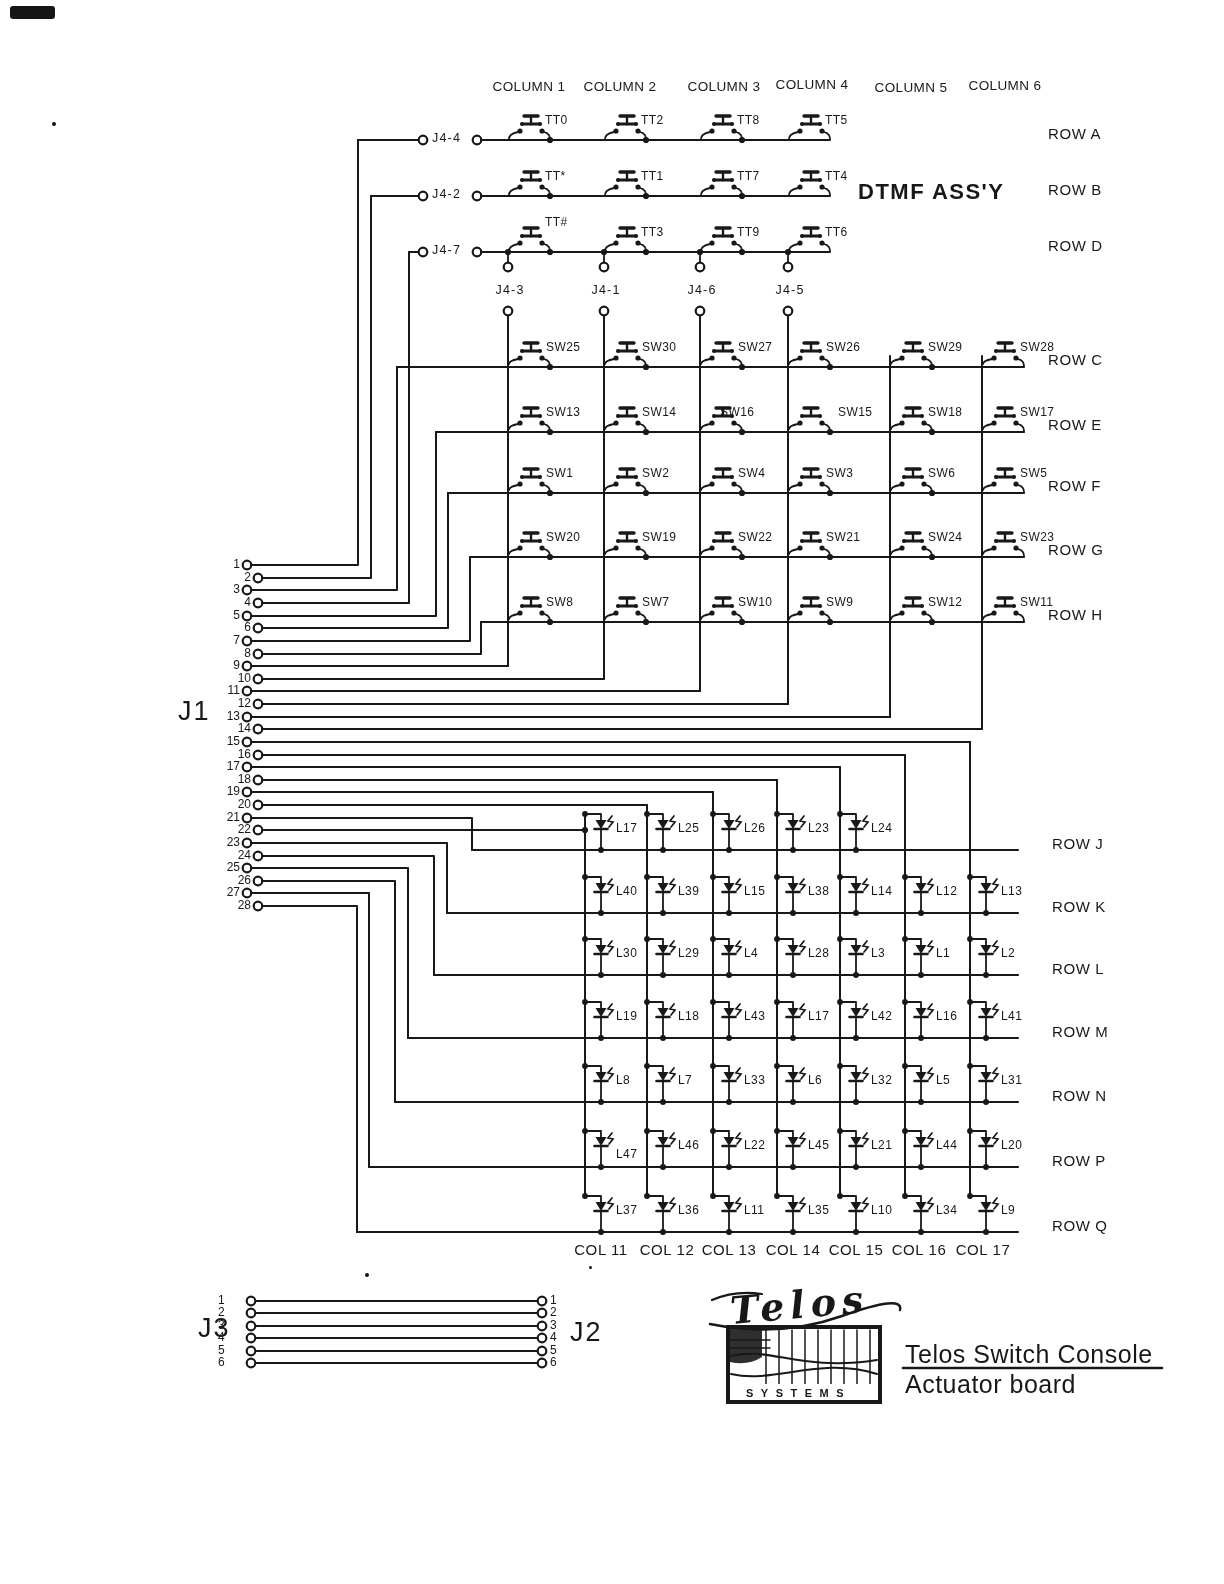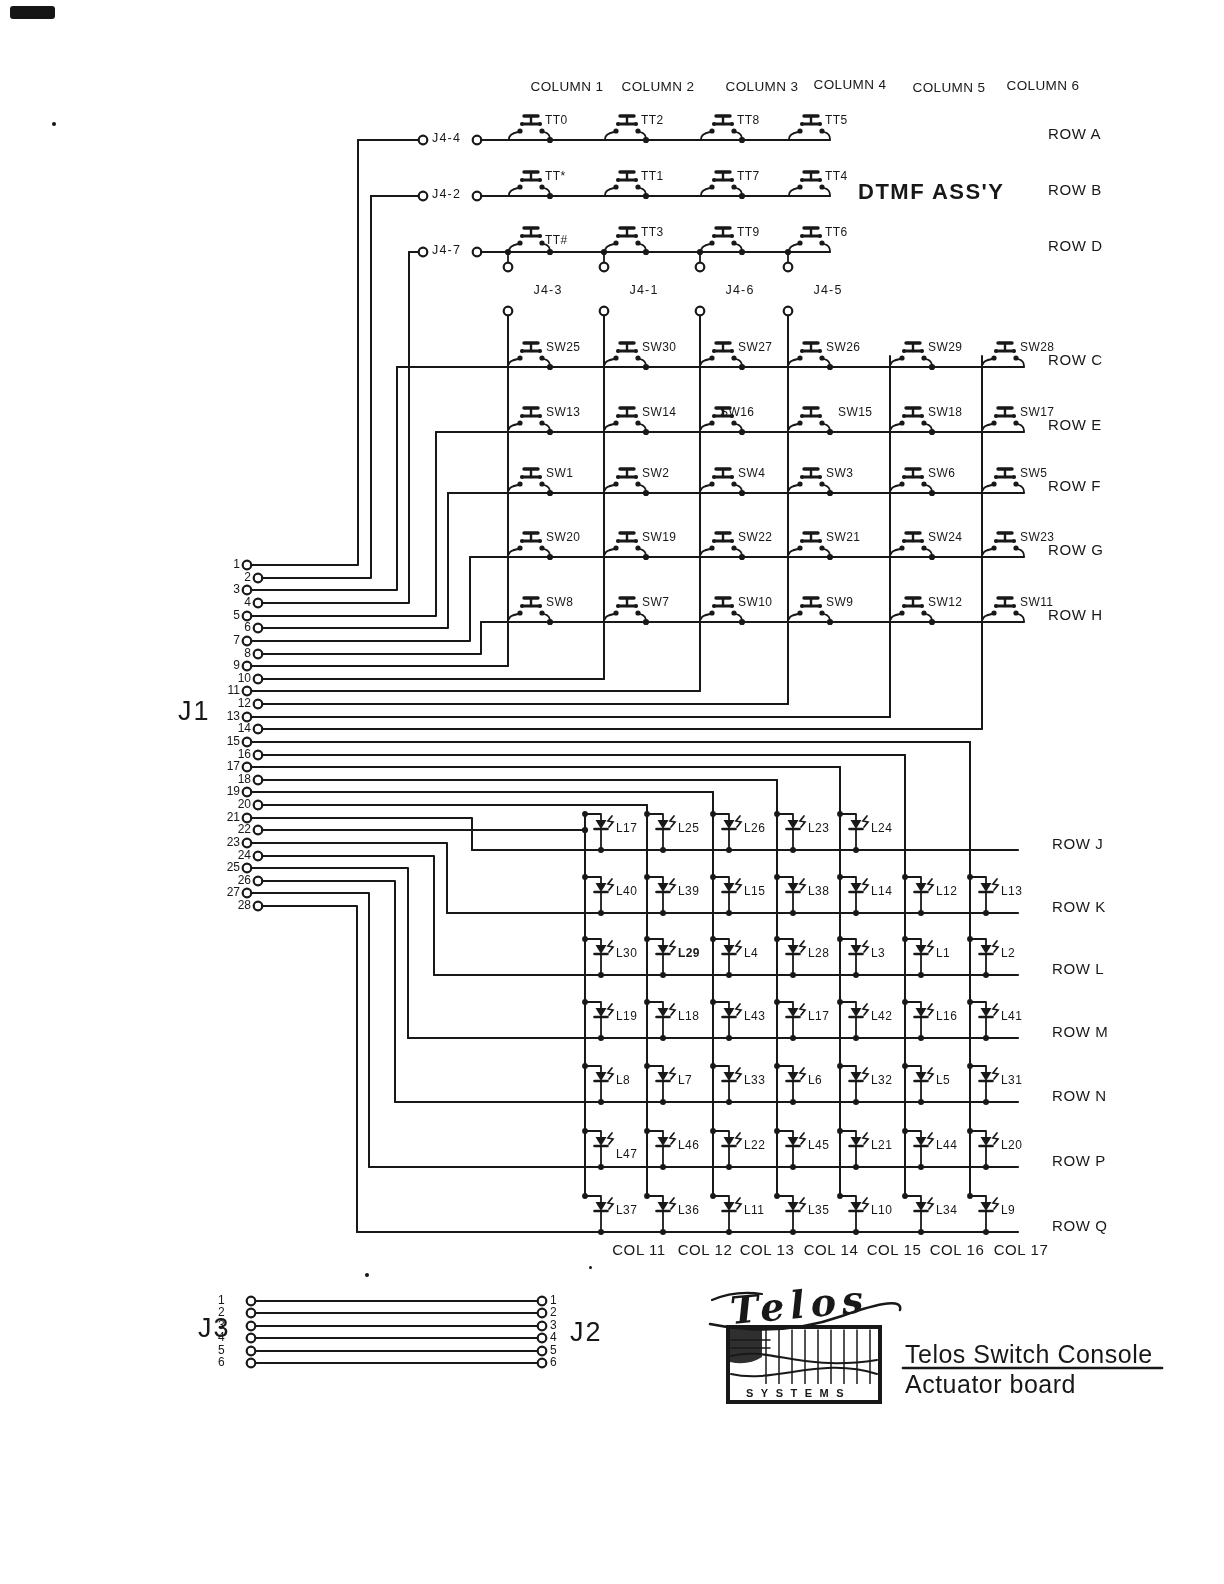--- a/index.html
+++ b/index.html
@@ -9,21 +9,21 @@
   .lbl{position:absolute;white-space:nowrap;color:#181818;line-height:1.1;
        font-family:"Liberation Sans",sans-serif;}
   .f12{font-size:12px;letter-spacing:.4px;}
   .f125{font-size:12.5px;letter-spacing:1.2px;}
   .f13{font-size:13.5px;letter-spacing:.4px;}
   .f15{font-size:15px;letter-spacing:.6px;}
   .f11{font-size:12px;}
   .f27{font-size:27px;letter-spacing:2px;}
   .dtmf{font-size:22px;letter-spacing:1.5px;font-weight:bold;}
   .ttl{font-size:25px;letter-spacing:.5px;}
-  .ctr{transform:translateX(-50%);margin-left:38px;}
+  .ctr{transform:translateX(-50%);}
   .rt{text-align:right;}
   .script{font-family:"DejaVu Serif",serif;font-style:italic;font-size:38px;
           transform:rotate(-5deg);letter-spacing:6px;font-weight:bold;}
   .caption{font-size:11px;font-weight:bold;letter-spacing:7.5px;}
   .artifact{position:absolute;background:#151515;border-radius:3px;}
 </style>
 </head>
 <body>
 
 <div id="page">
@@ -1169,21 +1169,21 @@
     <div class="lbl f125 ctr ctr" style="left: 702px; top: 284px;">J4-6</div>
     <div class="lbl f125 ctr ctr" style="left: 790px; top: 284px;">J4-5</div>
     <div class="lbl f12" style="left: 545px; top: 114px;">TT0</div>
     <div class="lbl f12" style="left: 641px; top: 114px;">TT2</div>
     <div class="lbl f12" style="left: 737px; top: 114px;">TT8</div>
     <div class="lbl f12" style="left: 825px; top: 114px;">TT5</div>
     <div class="lbl f12" style="left: 545px; top: 170px;">TT*</div>
     <div class="lbl f12" style="left: 641px; top: 170px;">TT1</div>
     <div class="lbl f12" style="left: 737px; top: 170px;">TT7</div>
     <div class="lbl f12" style="left: 825px; top: 170px;">TT4</div>
-    <div class="lbl f12" style="left: 545px; top: 234px;">TT#</div>
+    <div class="lbl f12" style="left: 545px; top: 216px;">TT#</div>
     <div class="lbl f12" style="left: 641px; top: 226px;">TT3</div>
     <div class="lbl f12" style="left: 737px; top: 226px;">TT9</div>
     <div class="lbl f12" style="left: 825px; top: 226px;">TT6</div>
     <div class="lbl f12" style="left: 546px; top: 341px;">SW25</div>
     <div class="lbl f12" style="left: 642px; top: 341px;">SW30</div>
     <div class="lbl f12" style="left: 738px; top: 341px;">SW27</div>
     <div class="lbl f12" style="left: 826px; top: 341px;">SW26</div>
     <div class="lbl f12" style="left: 928px; top: 341px;">SW29</div>
     <div class="lbl f12" style="left: 1020px; top: 341px;">SW28</div>
     <div class="lbl f12" style="left: 546px; top: 406px;">SW13</div>
@@ -1216,21 +1216,21 @@
     <div class="lbl f12" style="left: 808px; top: 822px;">L23</div>
     <div class="lbl f12" style="left: 871px; top: 822px;">L24</div>
     <div class="lbl f12" style="left: 616px; top: 885px;">L40</div>
     <div class="lbl f12" style="left: 678px; top: 885px;">L39</div>
     <div class="lbl f12" style="left: 744px; top: 885px;">L15</div>
     <div class="lbl f12" style="left: 808px; top: 885px;">L38</div>
     <div class="lbl f12" style="left: 871px; top: 885px;">L14</div>
     <div class="lbl f12" style="left: 936px; top: 885px;">L12</div>
     <div class="lbl f12" style="left: 1001px; top: 885px;">L13</div>
     <div class="lbl f12" style="left: 616px; top: 947px;">L30</div>
-    <div class="lbl f12" style="left: 678px; top: 947px; font-weight: bold;">L29</div>
+    <div class="lbl f12" style="left: 678px; top: 947px;">L29</div>
     <div class="lbl f12" style="left: 744px; top: 947px;">L4</div>
     <div class="lbl f12" style="left: 808px; top: 947px;">L28</div>
     <div class="lbl f12" style="left: 871px; top: 947px;">L3</div>
     <div class="lbl f12" style="left: 936px; top: 947px;">L1</div>
     <div class="lbl f12" style="left: 1001px; top: 947px;">L2</div>
     <div class="lbl f12" style="left: 616px; top: 1010px;">L19</div>
     <div class="lbl f12" style="left: 678px; top: 1010px;">L18</div>
     <div class="lbl f12" style="left: 744px; top: 1010px;">L43</div>
     <div class="lbl f12" style="left: 808px; top: 1010px;">L17</div>
     <div class="lbl f12" style="left: 871px; top: 1010px;">L42</div>

